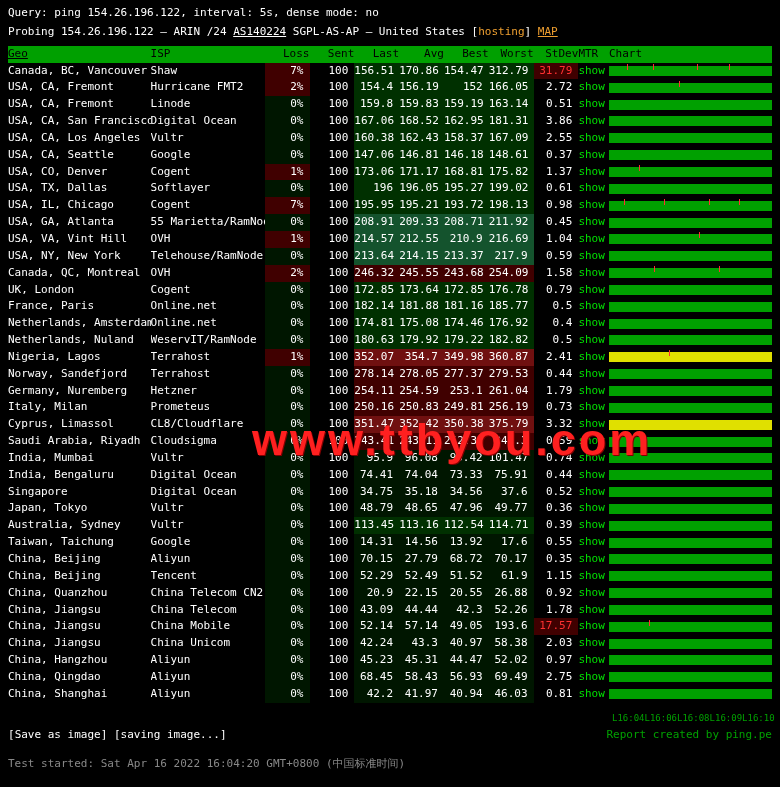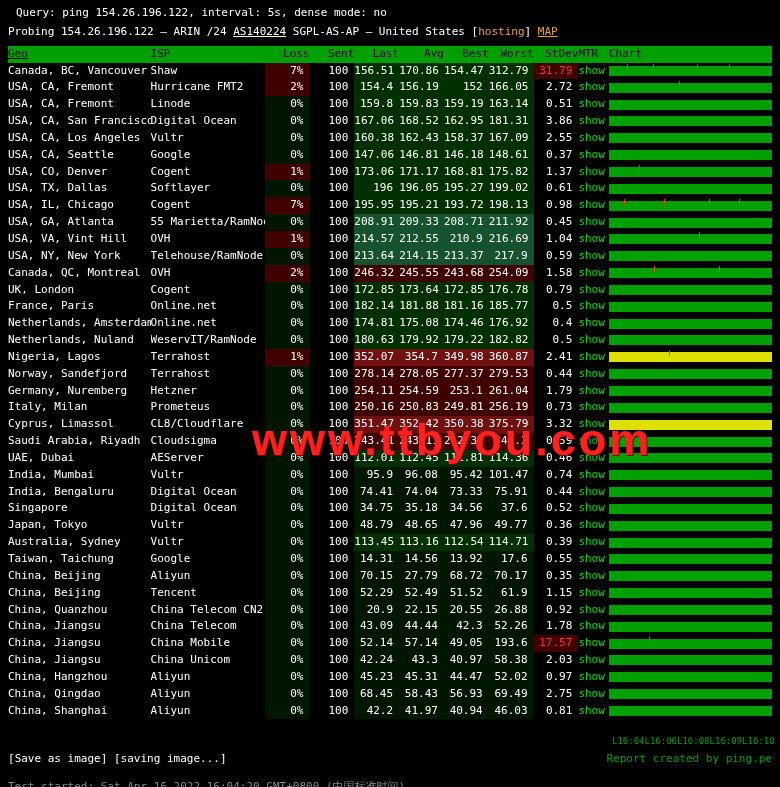--- a/index.html
+++ b/index.html
@@ -1,17 +1,17 @@
 <!DOCTYPE html>
 <html><head>
 <meta charset="utf-8">
 <style>
   html,body{margin:0;padding:0;background:#000;color:#fff;font-family:Consolas,Menlo,monospace;font-size:11px;line-height:1.35;width:780px}
   .wrap{padding:6px 8px 10px 8px}
-  .q{margin:0 0 4px 8px}
+  .q{margin:0 0 4px 0}
   .probe{margin:0 0 6px 0}
   .ul{text-decoration:underline}
   .orange{color:#f0a030}
   .orgb{color:#f0a030}
   .grey{color:#888}
   table{border-collapse:collapse;width:100%;table-layout:fixed}
   th,td{padding:1px 0;white-space:nowrap;overflow:hidden;text-overflow:clip}
   thead th{background:#00a000;color:#000;text-align:left;font-weight:normal}
   col.geo{width:140px}
   col.isp{width:112px}
@@ -24,21 +24,21 @@
   .bg1{background:#003000}
   .bg2{background:#14532d}
   .bg3{background:#400000}
   .bg4{background:#701010}
   .stdev-hi{color:#ff3030;background:#400000}
   .show{color:#00e000}
   .chartcell{position:relative;height:14px}
   .bar{position:absolute;left:0;right:0;top:2px;height:10px;background:#00a000}
   .bar.y{background:#e0e000}
   .spark{position:absolute;top:0;width:1px;height:6px;background:#ff3030}
-  .ticks{display:flex;justify-content:space-between;color:#00a000;font-size:9px;margin-top:16px;width:160px;margin-left:auto}
+  .ticks{display:flex;justify-content:space-between;color:#00a000;font-size:9px;margin-top:9px;width:160px;margin-left:auto}
   .foot{margin-top:4px}
   .save{}
   .report{color:#00a000;float:right}
   .wm{position:absolute;left:252px;top:410px;color:#ff2020;font-size:45px;font-weight:bold;font-family:Arial,sans-serif;letter-spacing:3px;pointer-events:none;text-shadow:1px 1px 0 #800000}
 </style>
 </head>
 <body>
 <div class="wrap">
 
 <div class="q">
@@ -482,37 +482,20 @@
           <td class="num bg3">246.3</td>
           <td class="num">0.59</td>
           <td><span class="show">show</span></td>
           <td>
             <div class="chartcell">
               <div class="bar"></div>
             </div>
           </td>
         </tr>
         <tr>
-          <td>UAE, Dubai</td>
-          <td>AEServer</td>
-          <td class="num bg0">0%</td>
-          <td class="num">100</td>
-          <td class="num bg1">112.01</td>
-          <td class="num bg1">112.45</td>
-          <td class="num bg1">111.81</td>
-          <td class="num bg1">114.36</td>
-          <td class="num">0.46</td>
-          <td><span class="show">show</span></td>
-          <td>
-            <div class="chartcell">
-              <div class="bar"></div>
-            </div>
-          </td>
-        </tr>
-        <tr>
           <td>India, Mumbai</td>
           <td>Vultr</td>
           <td class="num bg0">0%</td>
           <td class="num">100</td>
           <td class="num bg0">95.9</td>
           <td class="num bg0">96.08</td>
           <td class="num bg0">95.42</td>
           <td class="num bg0">101.47</td>
           <td class="num">0.74</td>
           <td><span class="show">show</span></td>

